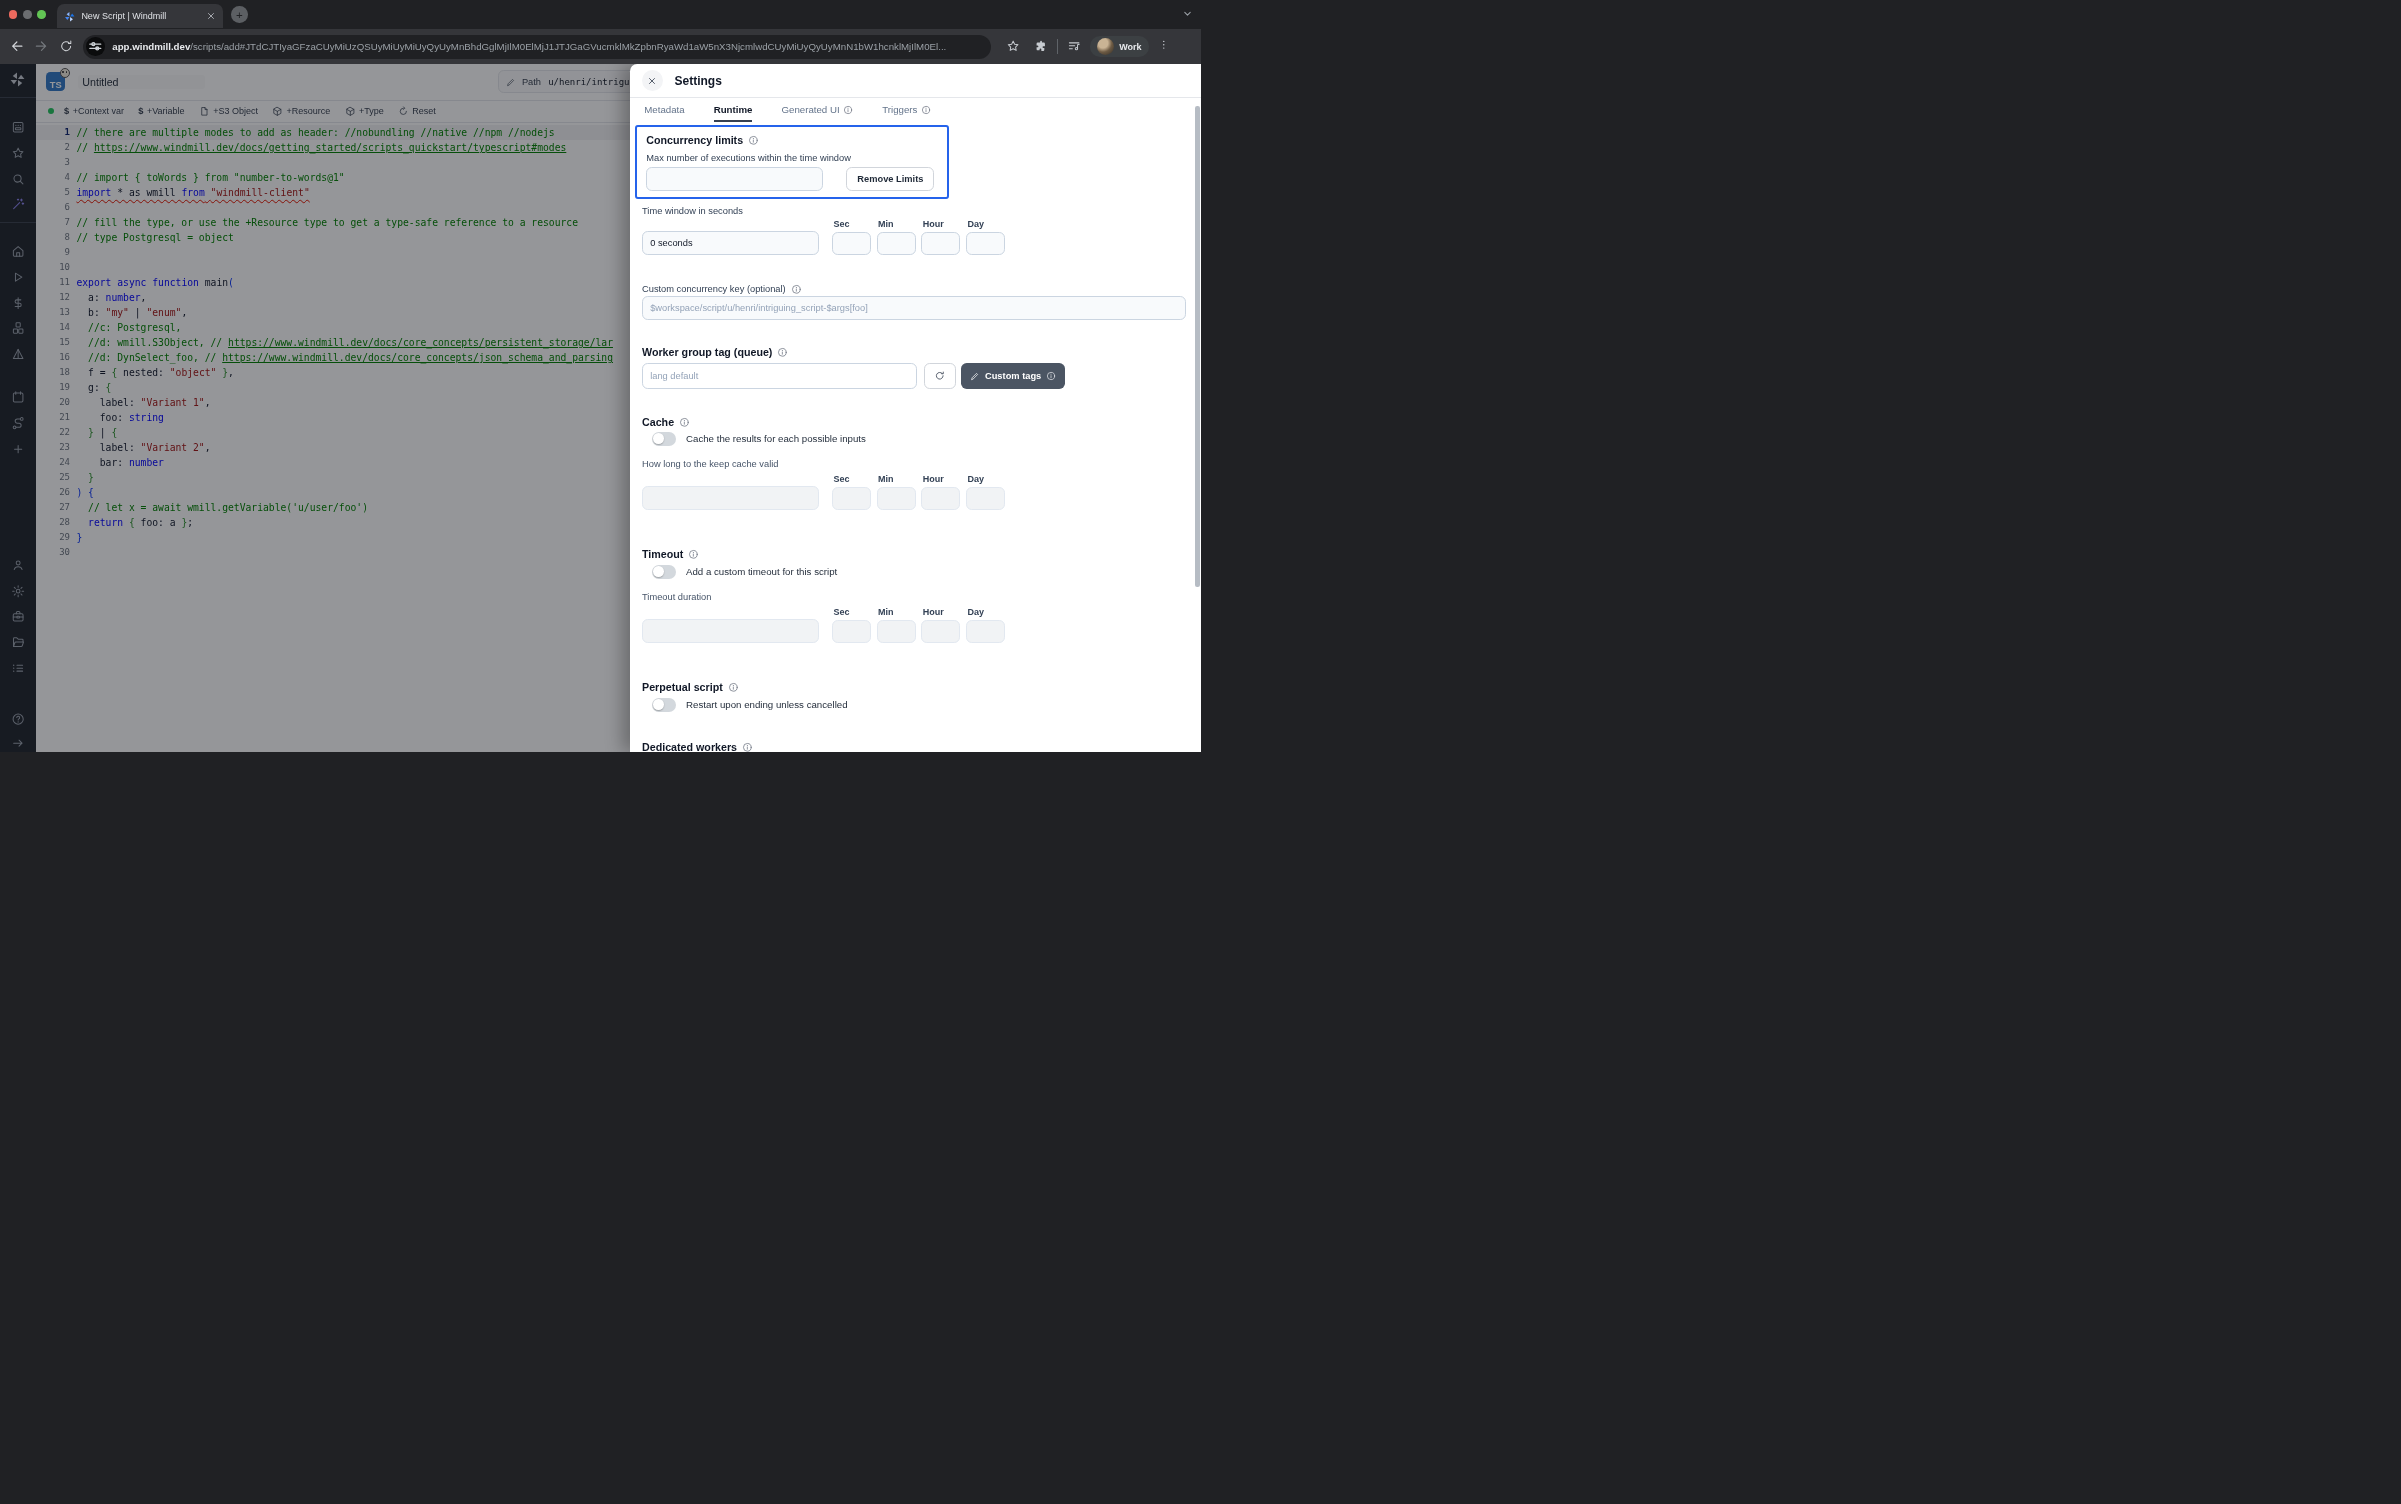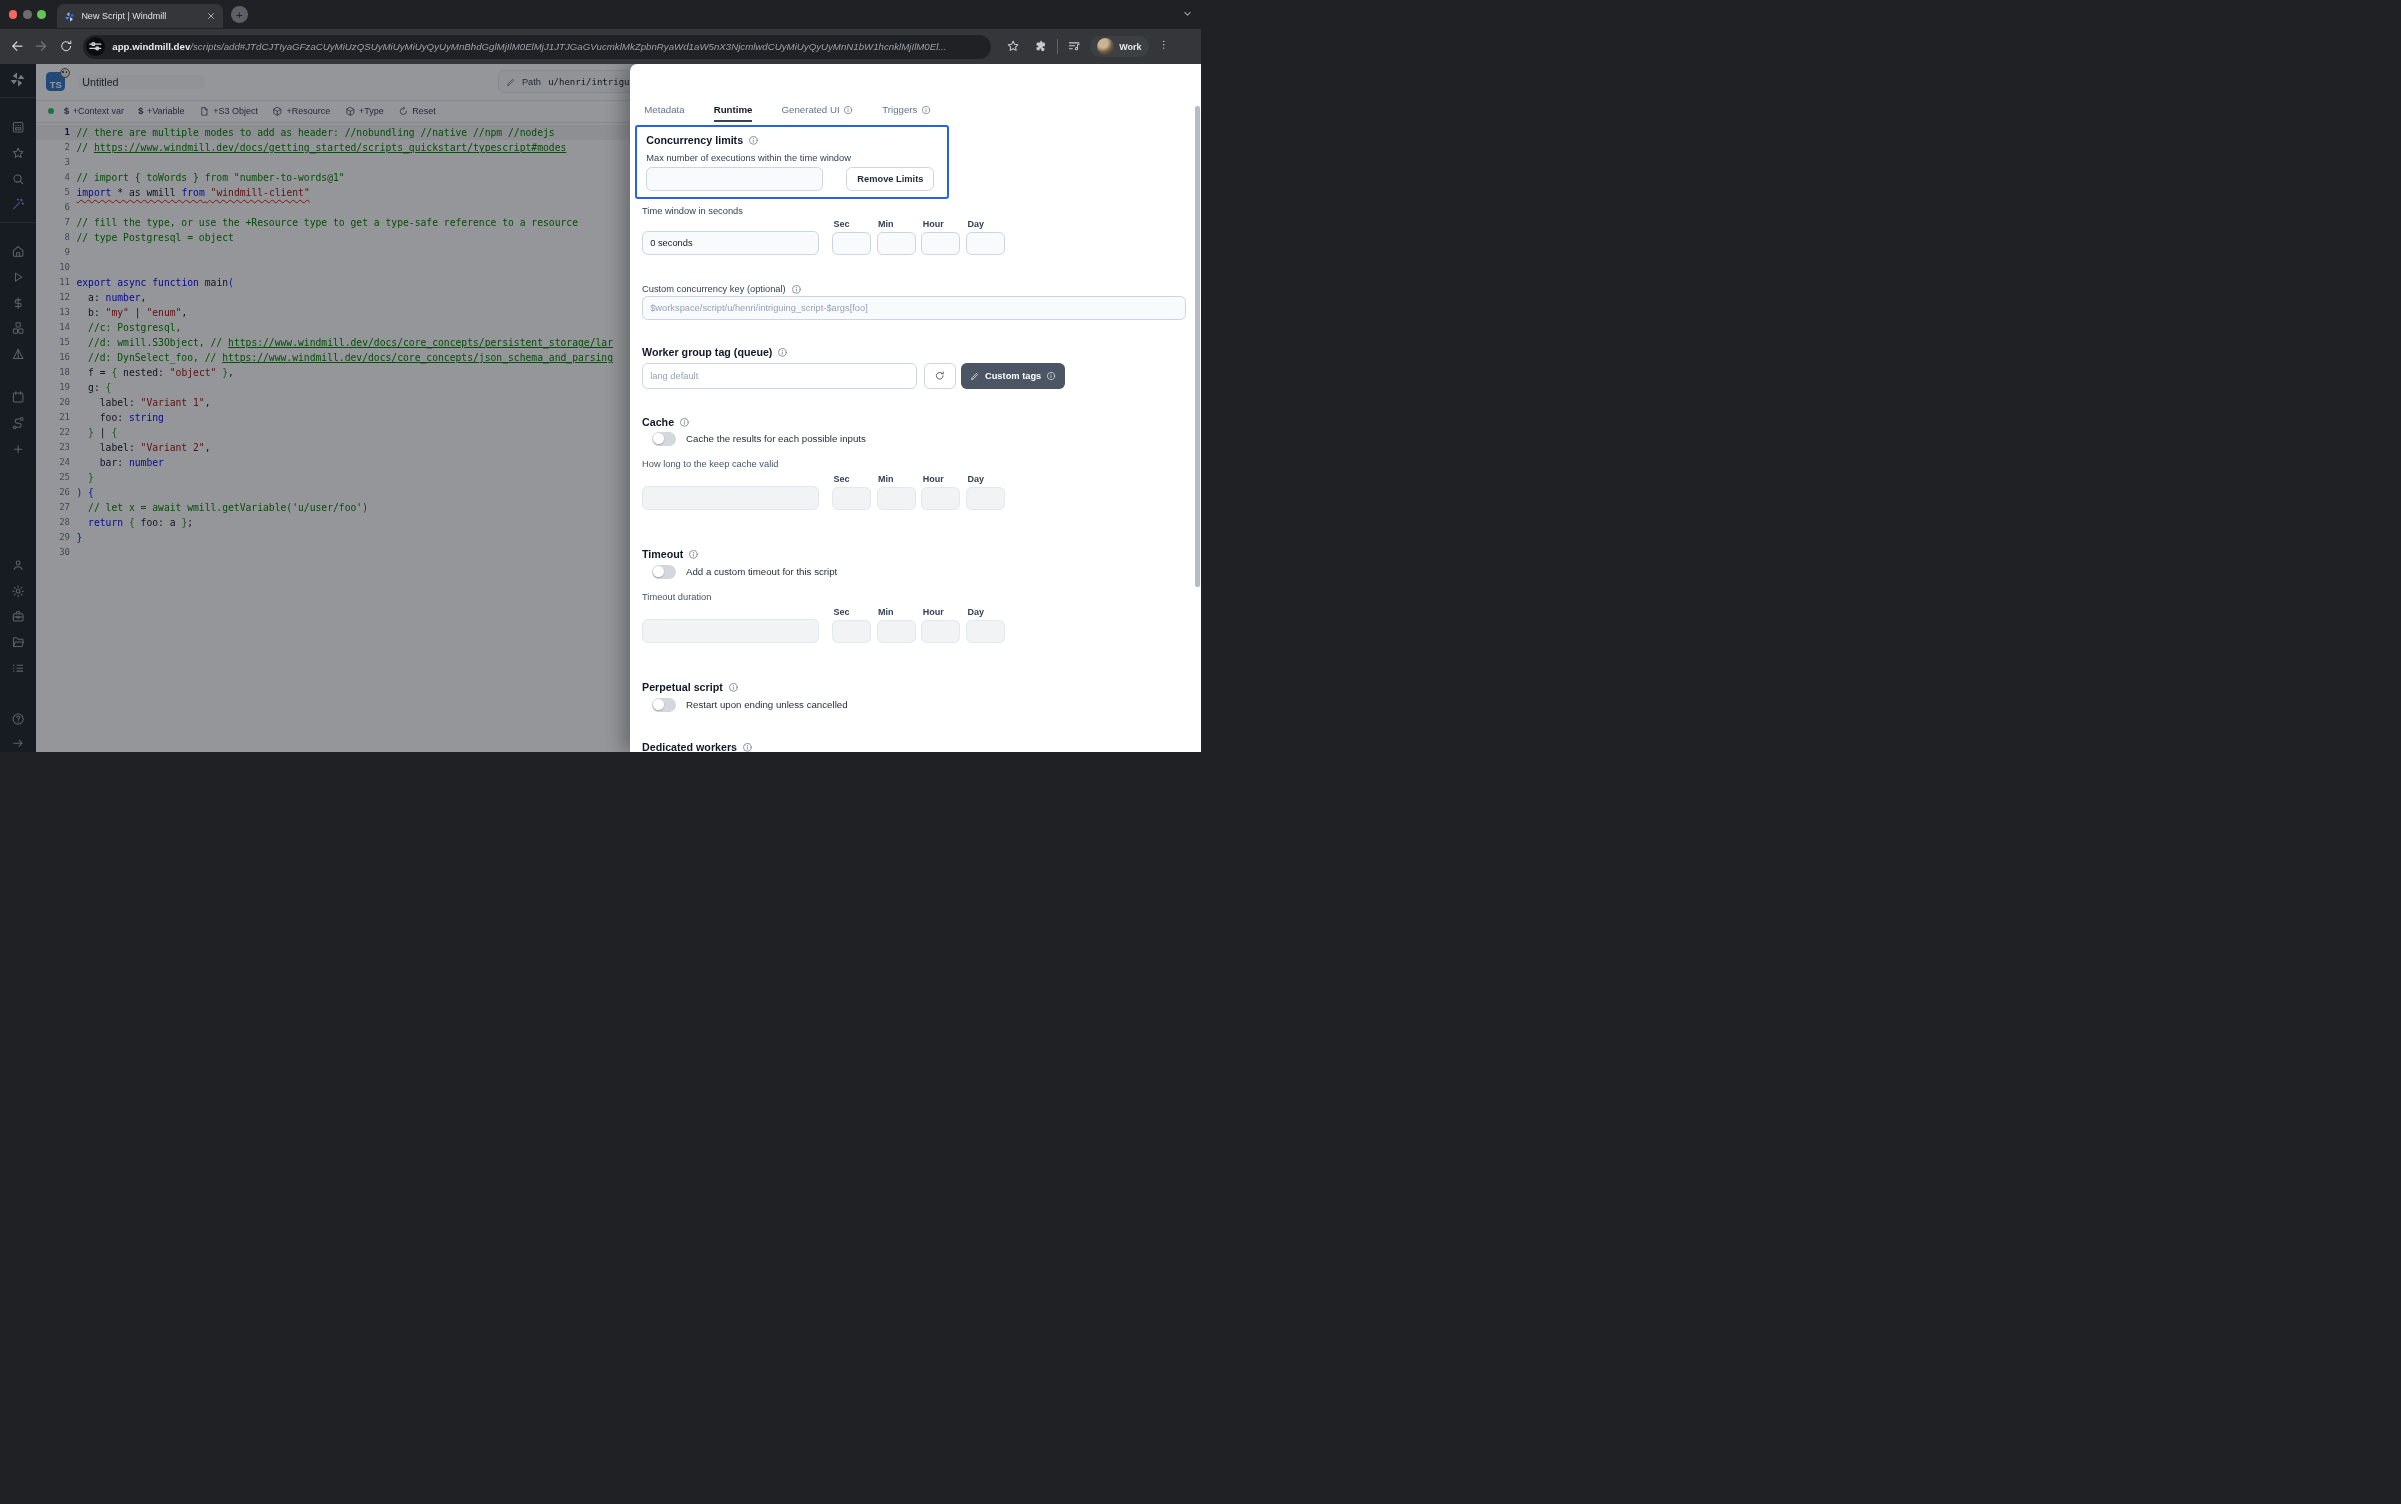--- a/index.html
+++ b/index.html
@@ -15,21 +15,21 @@
   #tab .tclose{color:#bdc1c6;font-size:9.3px;width:11.5px;height:11.5px;display:flex;align-items:center;justify-content:center;border-radius:50%;}
   #newtab{position:absolute;left:231px;top:6.4px;width:16.5px;height:16.5px;border-radius:50%;background:#5c5f63;color:#202124;display:flex;align-items:center;justify-content:center;font-size:11.5px;}
   #tabchev{position:absolute;right:7.2px;top:7.2px;color:#9aa0a6;width:13px;height:13px;}
   #urlbar{position:absolute;left:0;top:29px;width:100%;height:35px;background:#35363a;display:flex;align-items:center;}
   .navic{width:14.3px;height:14.3px;margin-left:10px;color:#d3d6da;flex:0 0 auto;}
   .navic.dim{color:#74787d;}
   #omnibox{margin-left:10px;width:908px;height:24px;background:#202124;border-radius:12px;display:flex;align-items:center;overflow:hidden;flex:0 0 auto;}
   #siteinfo{width:18.6px;height:18.6px;border-radius:50%;background:#0b0c0d;color:#cfd3d8;margin-left:3.6px;display:flex;align-items:center;justify-content:center;flex:0 0 auto;}
   #urltext{margin-left:7.2px;font-size:9.7px;white-space:nowrap;overflow:hidden;}
   #urltext .dom{color:#e8eaed;font-weight:bold;}
-  #urltext .rest{color:#9aa0a6;font-style:italic;}
+  #urltext .rest{color:#9aa0a6;}
   .chromeright{display:flex;align-items:center;margin-left:8.6px;color:#c7cbd0;}
   .chromeright .cic{width:14.3px;height:14.3px;margin:0 6.4px;}
   .vsep{width:0.7px;height:14.3px;background:#5f6368;margin:0 2.9px;}
   #profile{display:flex;align-items:center;background:#3c4043;border-radius:10px;padding:2.1px 7.2px 2.1px 2.1px;margin:0 2.9px;}
   #avatar{width:17px;height:17px;border-radius:50%;background:radial-gradient(circle at 35% 30%,#c9b394 0 30%,#6e5b44 55%,#2e2a24 100%);}
   #profile span{color:#e8eaed;font-size:9px;margin-left:5px;font-weight:bold;}
 
   
   #sidebar{position:absolute;left:0;top:64px;width:36px;height:688px;background:#1f242c;z-index:1;}
   #sidebar .sic{position:absolute;left:10.7px;width:14.3px;height:14.3px;color:#9aa2ad;}
@@ -464,20 +464,30 @@
         <div class="cl"><span class="ln">27</span><span class="lc"><span class="s-c">  // let x = await wmill.getVariable('u/user/foo')</span></span></div>
         <div class="cl"><span class="ln">28</span><span class="lc"><span class="s-p">  </span><span class="s-k">return</span><span class="s-p"> </span><span class="s-g">{</span><span class="s-p"> foo: a </span><span class="s-g">}</span><span class="s-p">;</span></span></div>
         <div class="cl"><span class="ln">29</span><span class="lc"><span class="s-b">}</span></span></div>
         <div class="cl"><span class="ln">30</span><span class="lc"></span></div>
       </div>
   </div>
 
   <div id="dim"></div>
 
   <div id="panel">
+    <div id="phead">
+      <button id="pclose">
+          <span class="xic">
+            <svg viewBox="0 0 24 24" fill="none" stroke="currentColor" stroke-width="1.7" stroke-linecap="round" stroke-linejoin="round">
+              <path d="M6 6l12 12M18 6 6 18" stroke-width="2"></path>
+            </svg>
+          </span>
+        </button>
+      <span id="ptitle">Settings</span>
+    </div>
     <nav id="ptabs">
         <span class="ptab">
           <span>Metadata</span>
         </span>
         <span class="ptab on">
           <span>Runtime</span>
         </span>
         <span class="ptab">
           <span>Generated UI</span>
           <span class="iic">

